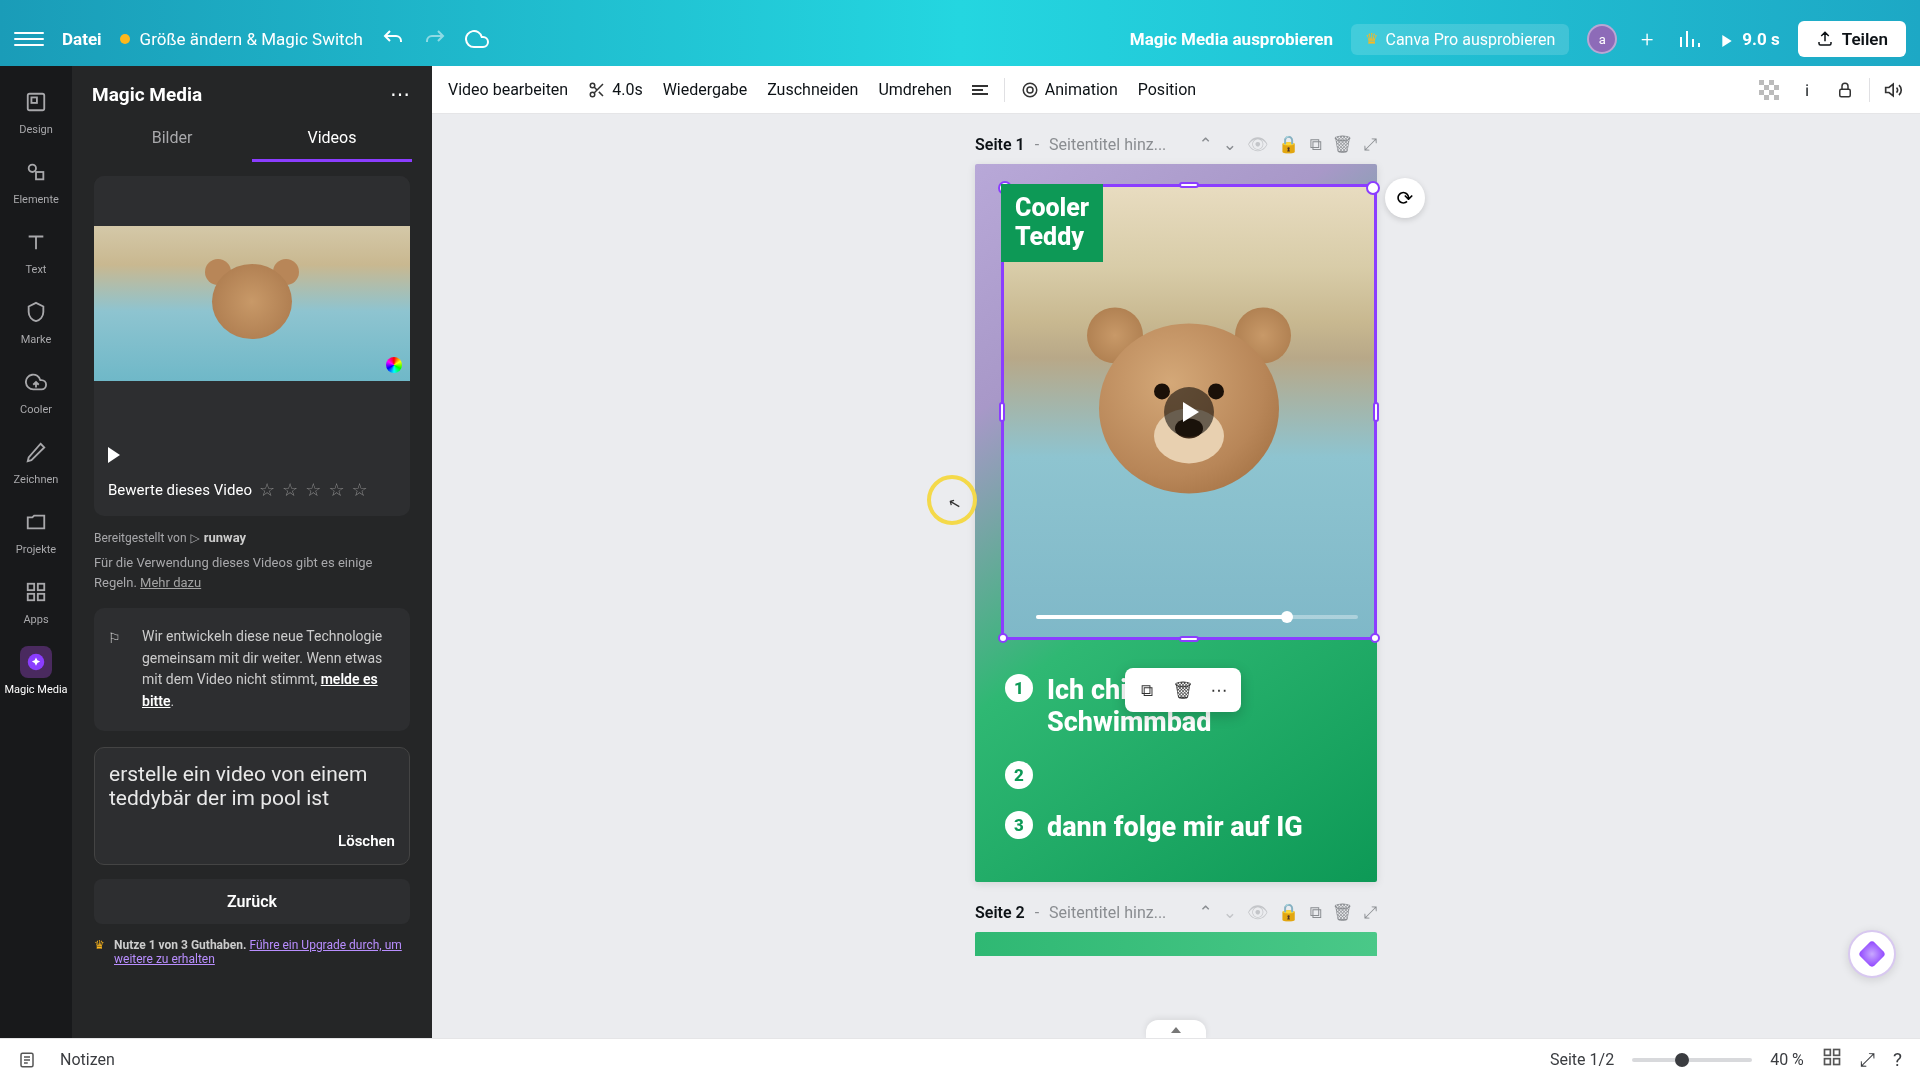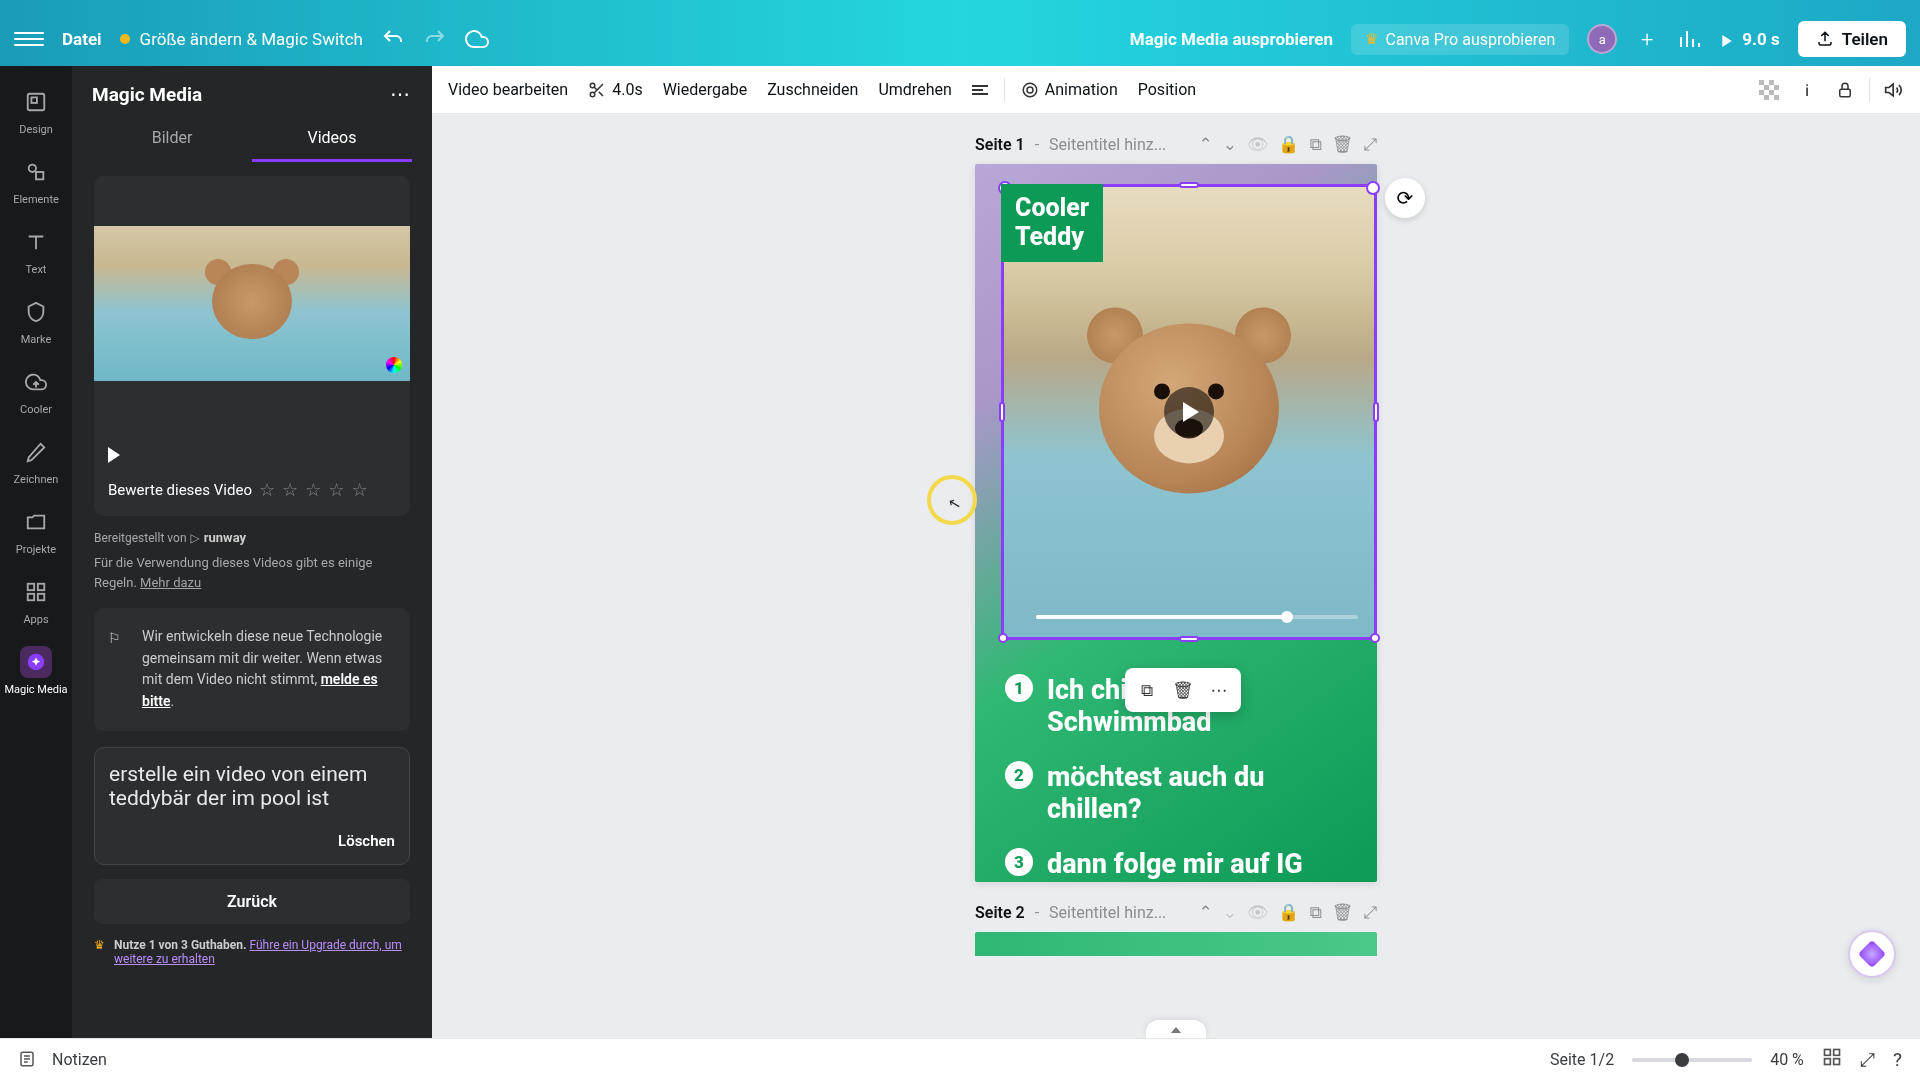--- a/index.html
+++ b/index.html
@@ -118,21 +118,21 @@
 .page-tab{position:absolute;bottom:-2px;left:50%;transform:translateX(-50%);width:60px;height:20px;background:#fff;border-radius:12px 12px 0 0;box-shadow:0 -2px 6px rgba(0,0,0,.08);display:flex;align-items:center;justify-content:center}
 .page-tab::before{content:"";border-bottom:6px solid #777;border-left:5px solid transparent;border-right:5px solid transparent}
 
 .cursor-ring{position:absolute;left:495px;top:409px;width:50px;height:50px;border:4px solid #f4d94a;border-radius:50%;pointer-events:none}
 .cursor-ring::after{content:"↖";position:absolute;left:50%;top:50%;transform:translate(-30%,-30%) rotate(-15deg);font-size:15px;color:#333}
 
 .assistant-orb{position:absolute;right:24px;bottom:60px;width:48px;height:48px;border-radius:50%;background:#fff;border:2px solid #d8c8f0;box-shadow:0 2px 10px rgba(0,0,0,.12);display:flex;align-items:center;justify-content:center;cursor:pointer}
 .orb-in{width:20px;height:20px;background:radial-gradient(circle,#c8a8ff,#8b3dff);border-radius:4px;transform:rotate(45deg)}
 
 .footer{height:42px;background:#fff;border-top:1px solid #e5e5e7;display:flex;align-items:center;padding:0 18px;gap:18px;font-size:16px;color:#3a3c40}
-.ft-notes{display:flex;align-items:flex-start;gap:16px;cursor:pointer}
+.ft-notes{display:flex;align-items:flex-end;gap:24px;cursor:pointer}
 .ft-spacer{flex:1}
 .zoom-slider{width:120px;height:4px;background:#d8d9dc;border-radius:2px;position:relative}
 .zoom-slider::after{content:"";position:absolute;left:36%;top:-5px;width:14px;height:14px;background:#3a3c40;border-radius:50%}
 .ft-ico{cursor:pointer;font-size:19px;color:#3a3c40}
 </style>
 </head>
 <body>
 
 <div class="app-bar"></div>
 
@@ -434,21 +434,20 @@
           <div>Cooler</div>
           <div>Teddy</div>
         </div>
         <div class="list">
           <div class="li">
             <div class="num">1</div>
             <div class="li-text"><span>Ich chil</span><br><span>Schwimmbad</span></div>
           </div>
           <div class="li">
             <div class="num">2</div>
-            <div class="li-text">möchtest auch du chillen?</div>
           </div>
           <div class="li">
             <div class="num">3</div>
             <div class="li-text">dann folge mir auf IG</div>
           </div>
         </div>
         <div class="ctx">
           <div class="ctx-btn">⧉</div>
           <div class="ctx-btn">🗑</div>
           <div class="ctx-btn">⋯</div>

